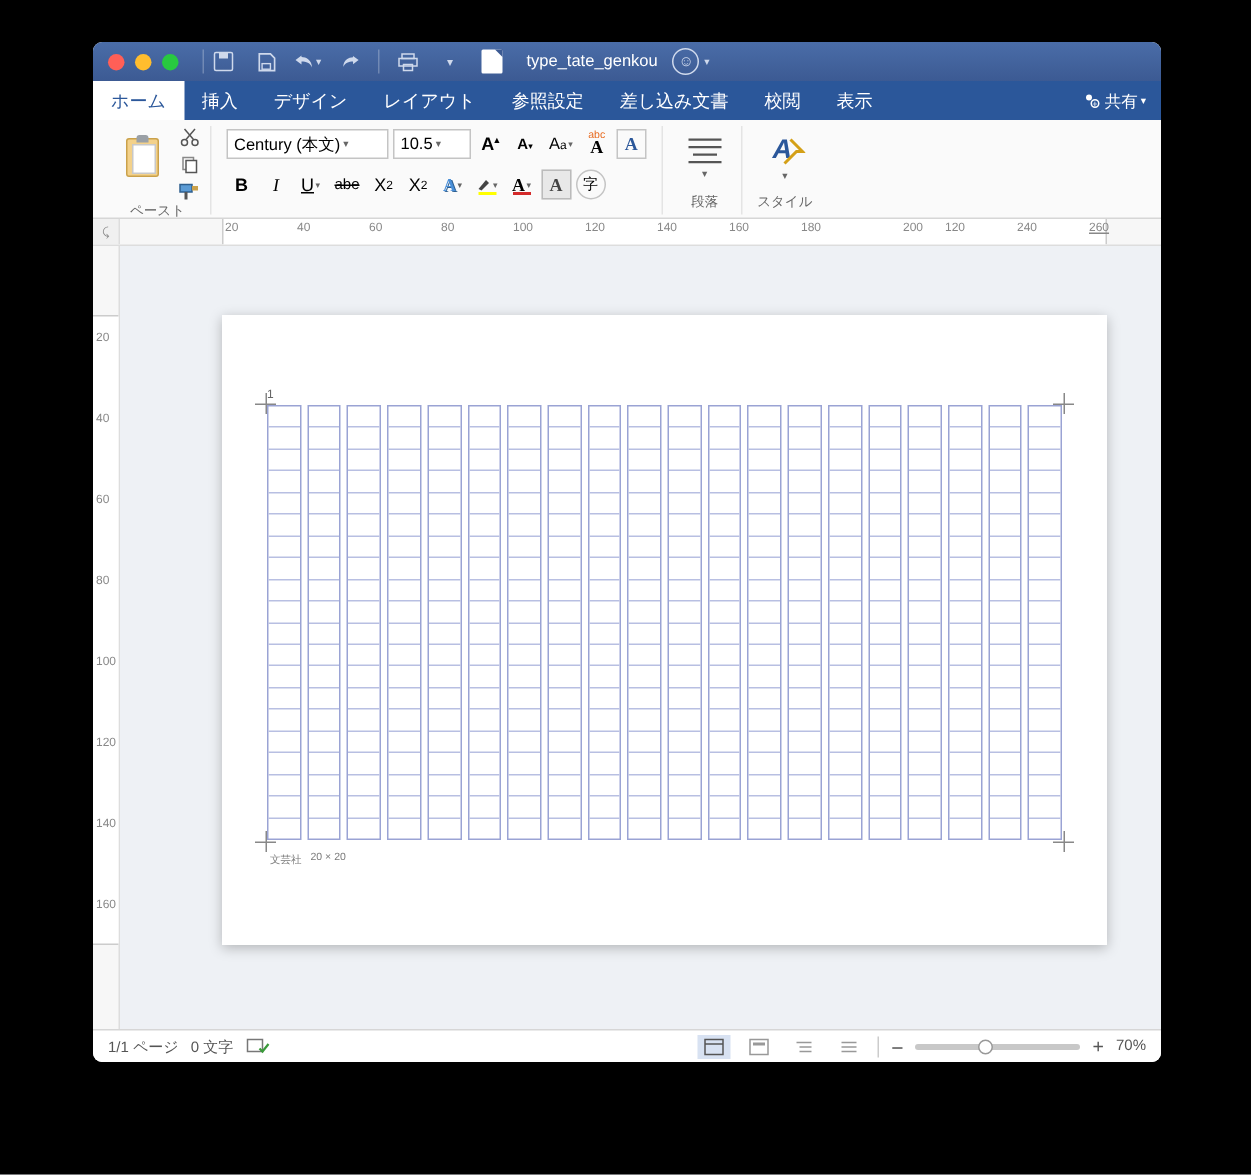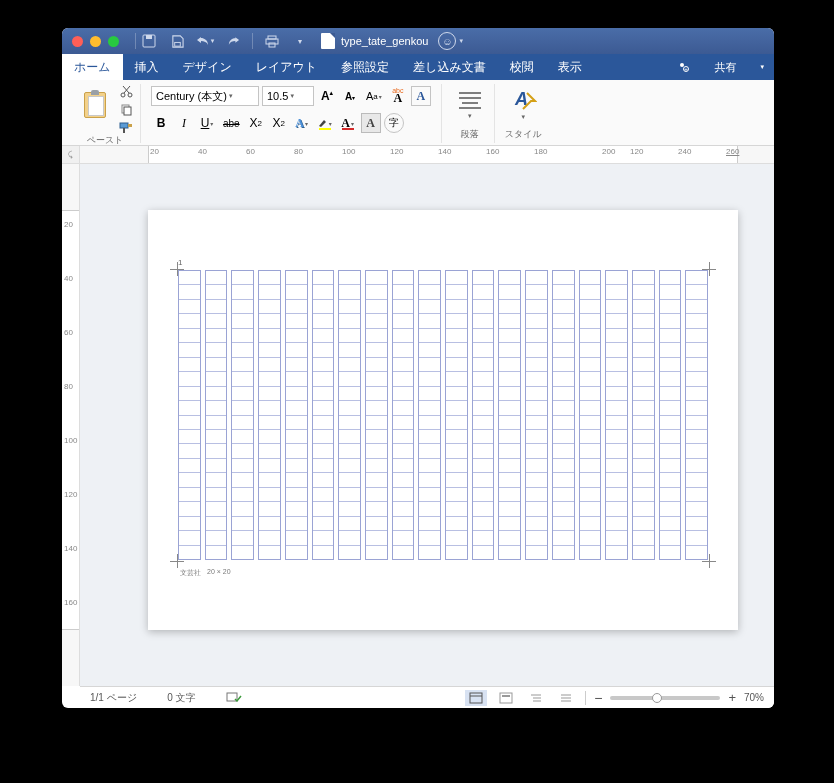--- a/index.html
+++ b/index.html
@@ -9,31 +9,31 @@
 
 .titlebar { height: 26px; background: linear-gradient(#4a6da8, #3c5a93); display: flex; align-items: center; padding: 0 10px; color: #fff; font-size: 11px; }
 .traffic { display: flex; gap: 7px; margin-right: 14px; }
 .traffic span { width: 11px; height: 11px; border-radius: 50%; }
 .tl-close { background: #ff5f57; }
 .tl-min { background: #ffbd2e; }
 .tl-max { background: #28c940; }
 .qat { display: flex; gap: 6px; align-items: center; margin-right: 10px; }
 .qat-btn { width: 22px; height: 18px; display: flex; align-items: center; justify-content: center; cursor: pointer; color: #cfd9ec; }
 .qat-sep { width: 1px; height: 16px; background: rgba(255,255,255,0.25); margin: 0 2px; }
-.doc-title { display: flex; align-items: center; gap: 6px; flex: 0 0 auto; }
+.doc-title { display: flex; align-items: center; gap: 16px; flex: 0 0 auto; }
 .doc-icon { width: 14px; height: 16px; background: #fff; border-radius: 1px; position: relative; }
 .doc-icon::after { content:""; position:absolute; right:0; top:0; border-style:solid; border-width:0 5px 5px 0; border-color: transparent #3c5a93 transparent transparent; }
 .search-box { margin-left: auto; width: 170px; height: 18px; background: rgba(0,0,0,0.22); border-radius: 3px; display: flex; align-items: center; padding: 0 6px; gap: 4px; color: #b8c5df; font-size: 10px; }
 .smiley { margin-left: 10px; width: 18px; height: 18px; border: 1.5px solid #cfd9ec; border-radius: 50%; display:flex; align-items:center; justify-content:center; font-size:10px; color:#cfd9ec; }
 
 
 .tabs { height: 26px; background: #2b579a; display: flex; align-items: stretch; color: #fff; font-size: 12px; }
 .tab { padding: 0 12px; display: flex; align-items: center; cursor: pointer; }
 .tab.active { background: #fff; color: #2b579a; font-weight: 500; }
-.share { margin-left: auto; padding: 0 10px; display: flex; align-items: center; gap: 24px; font-size: 11px; }
+.share { margin-left: auto; padding: 0 10px; display: flex; align-items: center; gap: 2px; font-size: 11px; }
 
 
 .ribbon { height: 66px; background: #fafafa; border-bottom: 1px solid #d6d6d6; display: flex; padding: 4px 8px 2px; gap: 4px; }
 .group { display: flex; flex-direction: column; align-items: center; border-right: 1px solid #e4e4e4; padding: 0 6px; }
 .group:last-child { border-right: none; }
 .group-label { font-size: 9px; color: #666; margin-top: auto; padding-bottom: 2px; }
 
 .paste-big { width: 38px; height: 42px; display: flex; flex-direction:column; align-items:center; justify-content:center; position: relative; }
 .clipboard { width: 22px; height: 26px; background: #f3d18a; border: 1px solid #caa14a; border-radius: 2px; position: relative; }
 .clipboard::before { content:""; position:absolute; left:3px; top:3px; width:14px; height:18px; background:#fff; border:1px solid #c8c8c8; }
@@ -72,21 +72,21 @@
 .gcol { flex:1; display:flex; flex-direction:column; border:1px solid #9aa3d4; }
 .gcell { flex:1; border-bottom:1px solid #b8bfe2; }
 .gcell:last-child { border-bottom:none; }
 .crop { position:absolute; width:14px; height:14px; }
 .crop::before, .crop::after { content:""; position:absolute; background:#888; }
 .crop::before { width:100%; height:1px; top:7px; }
 .crop::after { height:100%; width:1px; left:7px; }
 .footer-text { position:absolute; left:32px; bottom:52px; font-size:7px; color:#7a7a7a; display:flex; gap:6px; }
 
 
-.statusbar { height:22px; background:#fff; border-top:1px solid #d6d6d6; display:flex; align-items:center; padding:0 10px; font-size:10px; color:#555; gap:30px;margin-left:18px; }
+.statusbar { height:22px; background:#fff; border-top:1px solid #d6d6d6; display:flex; align-items:center; padding:0 10px; font-size:10px; color:#555; gap:8px; }
 .sb-right { margin-left:auto; display:flex; align-items:center; gap:8px; }
 .view-btn { width:22px; height:16px; display:flex; align-items:center; justify-content:center; color:#777; cursor:pointer; }
 .view-btn.active { background:#d8e2f2; }
 .zoom-slider { width:110px; height:4px; background:#c8c8c8; position:relative; border-radius:2px; }
 .zoom-slider .thumb { position:absolute; width:10px; height:10px; background:#fff; border:1px solid #999; border-radius:50%; top:-3px; left:38%; }
 
 svg { display:block; }
 </style>
 </head>
 <body>

